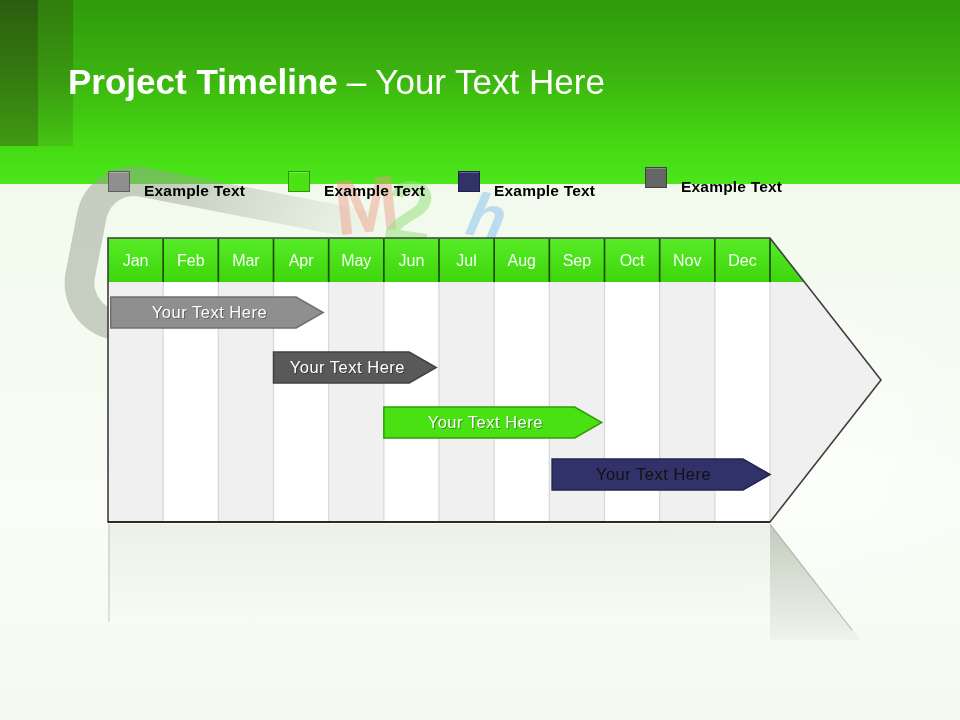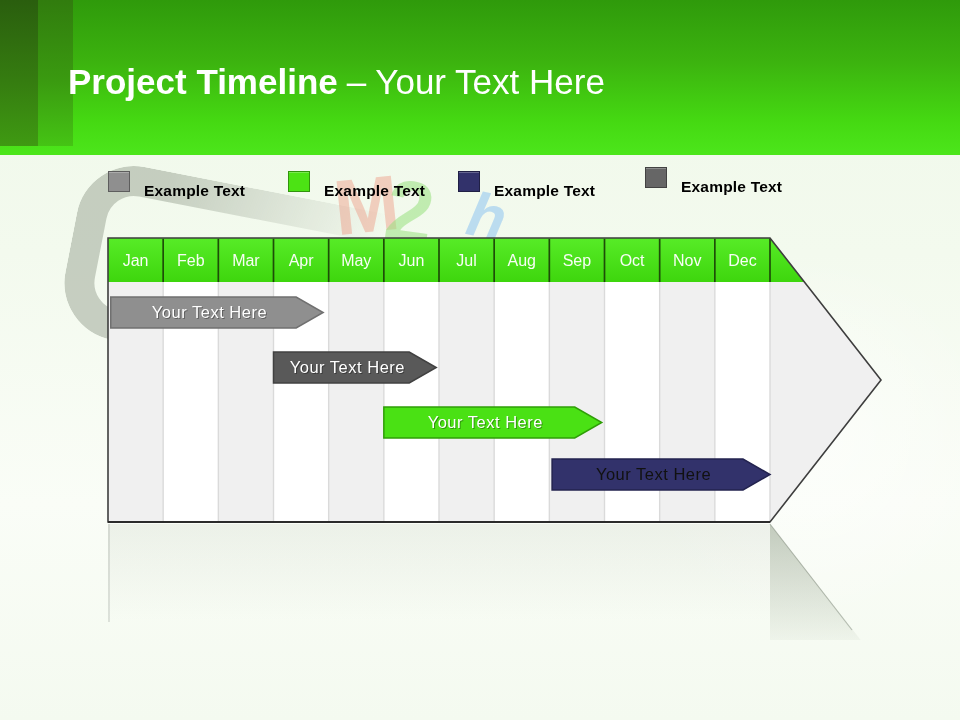--- a/index.html
+++ b/index.html
@@ -1,21 +1,21 @@
 <!DOCTYPE html>
 <html><head>
 <meta charset="utf-8">
 <style>
   html,body{margin:0;padding:0;}
   body{width:960px;height:720px;overflow:hidden;font-family:"Liberation Sans",sans-serif;}
   .slide{position:relative;width:960px;height:720px;overflow:hidden;
          background:linear-gradient(180deg,#eff8e9 0%,#f3faee 35%,#fafdf7 70%,#f4faf0 100%);}
 
   
-  .header{position:absolute;left:0;top:0;width:960px;height:155px;
+  .header{position:absolute;left:0;top:0;width:960px;height:184px;
           background:linear-gradient(180deg,#2f9a0b 0%,#3cb30f 40%,#45d912 78%,#4ce61b 100%);}
   .stripe1{position:absolute;left:0;top:0;width:38px;height:146px;
            background:linear-gradient(180deg,#2a5e0e 0%,#357c10 55%,#3f9a12 100%);}
   .stripe2{position:absolute;left:38px;top:0;width:35px;height:146px;
            background:linear-gradient(180deg,#317c0e 0%,#3a9a10 55%,#45c414 100%);}
   .title{position:absolute;left:68px;top:60px;height:44px;line-height:44px;
          color:#ffffff;font-size:35px;white-space:nowrap;}
   .t-bold{font-weight:bold;}
   .t-light{font-weight:400;margin-left:9px;}
 

